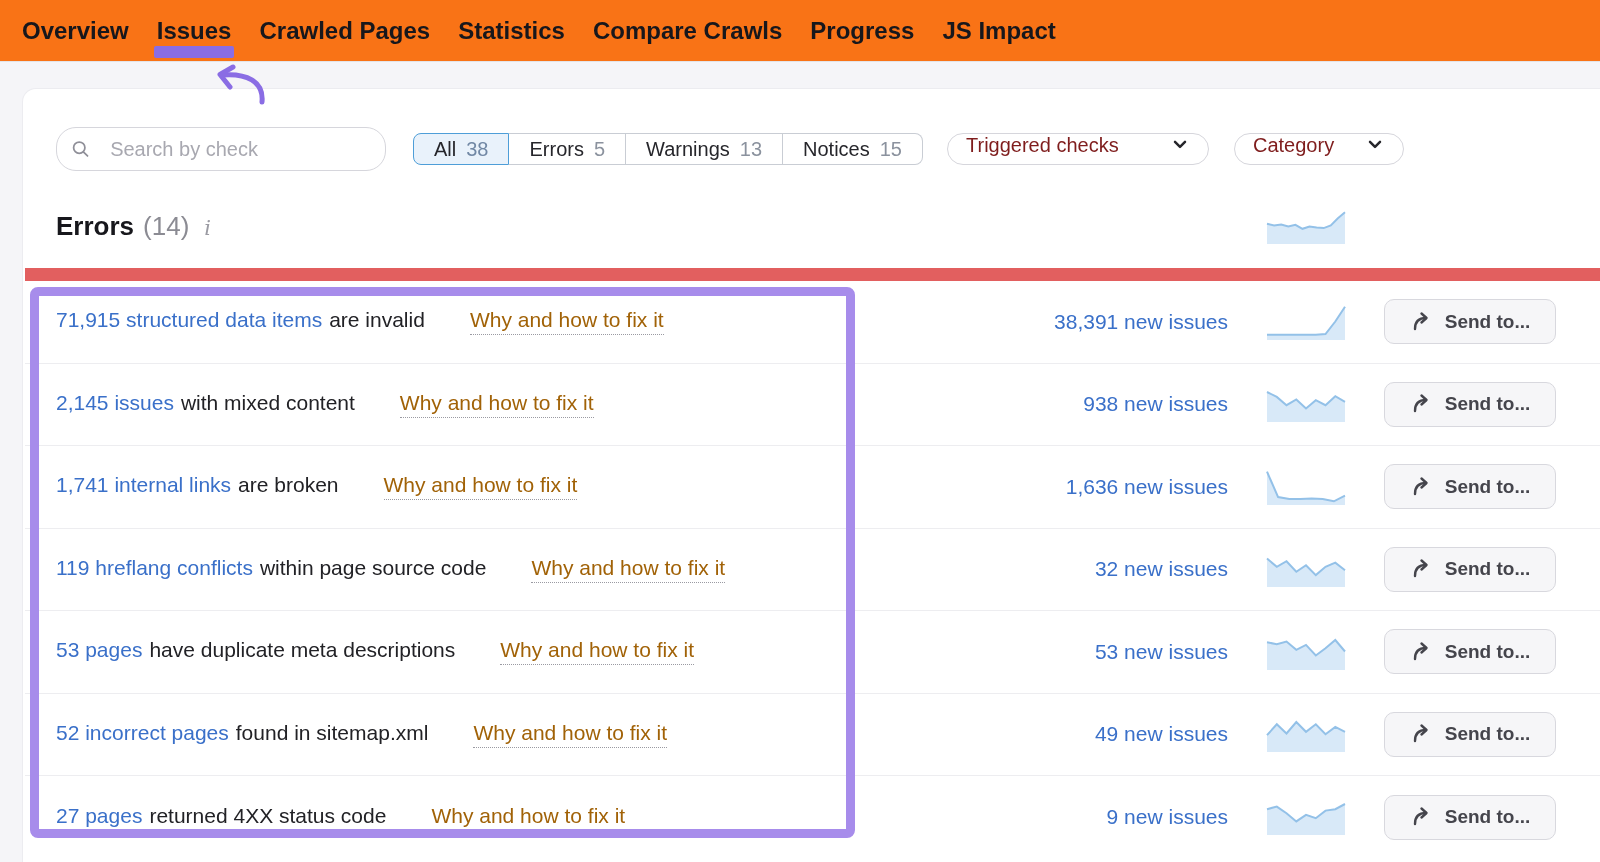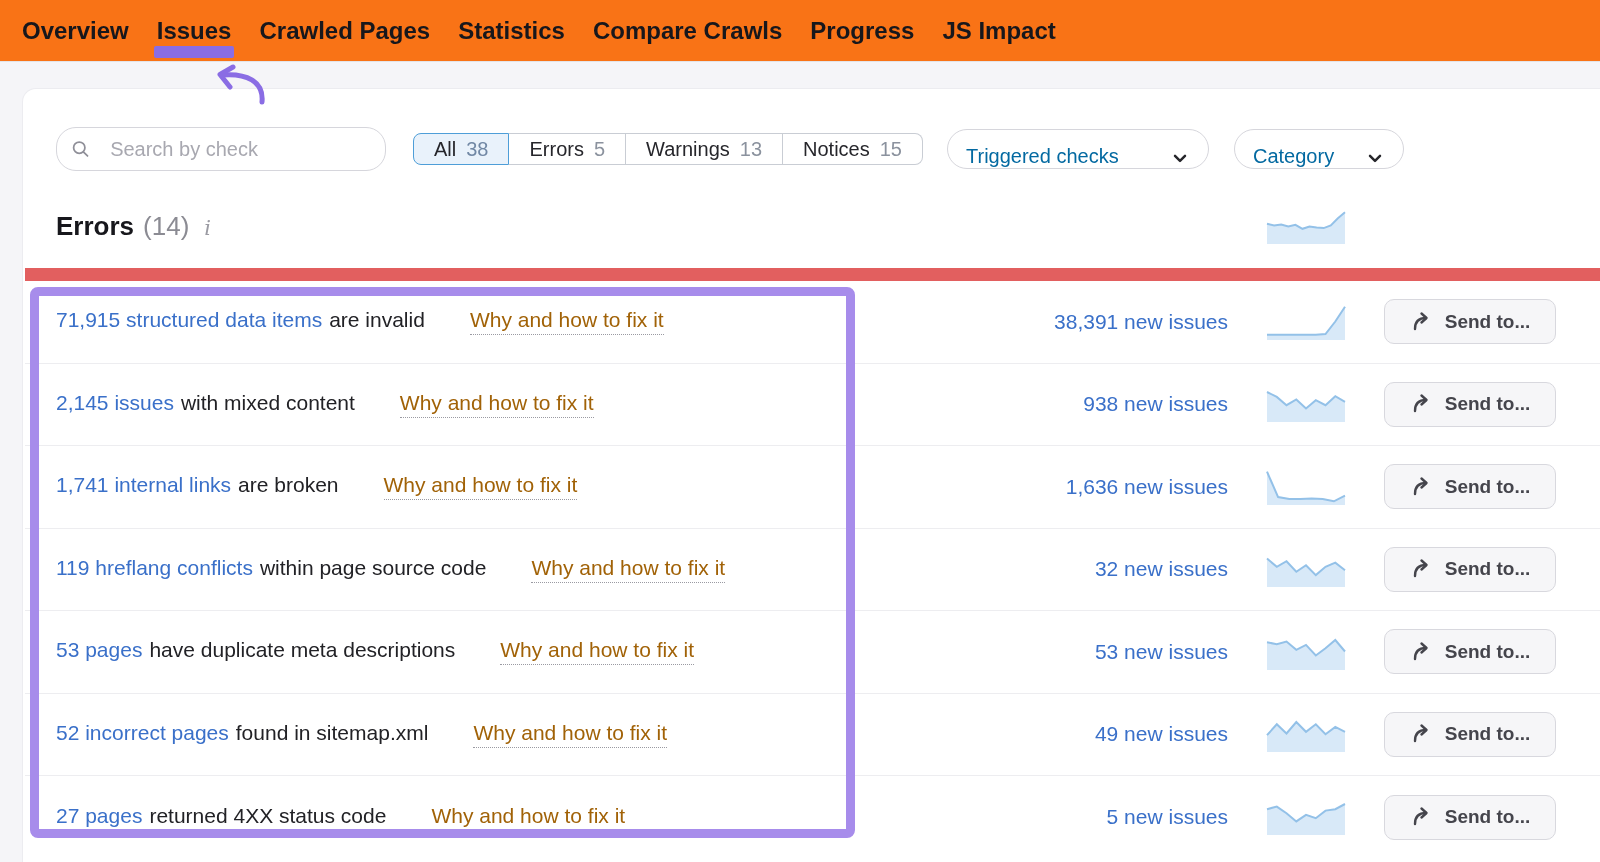--- a/index.html
+++ b/index.html
@@ -47,23 +47,23 @@
   }
   .seg:first-child { border-left-width:1px; border-radius:8px 0 0 8px; }
   .seg:last-child { border-radius:0 8px 8px 0; }
   .seg .cnt { color:#8b929e; }
   .seg.selected {
     background:var(--selected-filter-bg); border:1px solid var(--selected-filter-border);
     margin-left:-1px;
   }
   .seg.selected .cnt { color:#7188a5; }
   .drop {
-    height:40px; border:1px solid #d6d6dc; border-radius:21px; background:#fff;
-    display:flex; align-items:flex-end; gap:12px; padding:0 18px; cursor:pointer;
-    font-size:20px; color:#0369a1; white-space:nowrap;
+    height:32px; border:1px solid #d6d6dc; border-radius:21px; background:#fff;
+    display:flex; align-items:flex-start; gap:12px; padding:0 18px; cursor:pointer;
+    font-size:20px; color:#7f1d1d; white-space:nowrap;
   }
   .drop1 { margin-left:24px; width:262px; justify-content:space-between; }
   .drop2 { margin-left:25px; width:170px; justify-content:space-between; }
   
   .section-head { position:absolute; left:33px; top:122px; display:flex; align-items:baseline; gap:9px; }
   .section-title { font-size:26px; font-weight:700; color:#17171c; }
   .section-count { font-size:26px; color:#8b8b93; }
   .info-i { font-family:"DejaVu Serif",serif; font-style:italic; font-size:21px; color:#9b9ba3; margin-left:6px; }
   .head-spark { position:absolute; left:1243px; top:118px; }
   
@@ -301,21 +301,21 @@
         <span>Send to...</span>
       </button>
     </div>
 
     <div class="row">
       <div class="row-main">
         <a class="issue-link">27 pages</a>
         <span class="issue-rest">returned 4XX status code</span>
         <a class="why-link">Why and how to fix it</a>
       </div>
-      <div class="col-new"><a>5 new issues</a></div>
+      <div class="col-new"><a>9 new issues</a></div>
       <div class="col-spark">
           <svg class="spark" width="80" height="38" viewBox="0 0 80 38">
             <polygon points="1.0,11.2 10.8,8.6 20.5,15.2 30.3,23.4 40.0,16.8 49.8,20.2 59.5,12.6 69.3,11.2 79.0,6.0 79,37 1,37" fill="#d8e9f8"></polygon>
             <polyline points="1.0,11.2 10.8,8.6 20.5,15.2 30.3,23.4 40.0,16.8 49.8,20.2 59.5,12.6 69.3,11.2 79.0,6.0" fill="none" stroke="#93c1e8" stroke-width="2"></polyline>
           </svg>
         </div>
       <button class="send-btn">
         <svg width="24" height="24" viewBox="0 0 24 24">
           <path d="M5 19 C5 11 9 8 16 8" fill="none" stroke="#45454c" stroke-width="2.4" stroke-linecap="round"></path>
           <polyline points="11.5,3.5 16.5,8 11.5,12.5" fill="none" stroke="#45454c" stroke-width="2.4" stroke-linecap="round" stroke-linejoin="round"></polyline>

